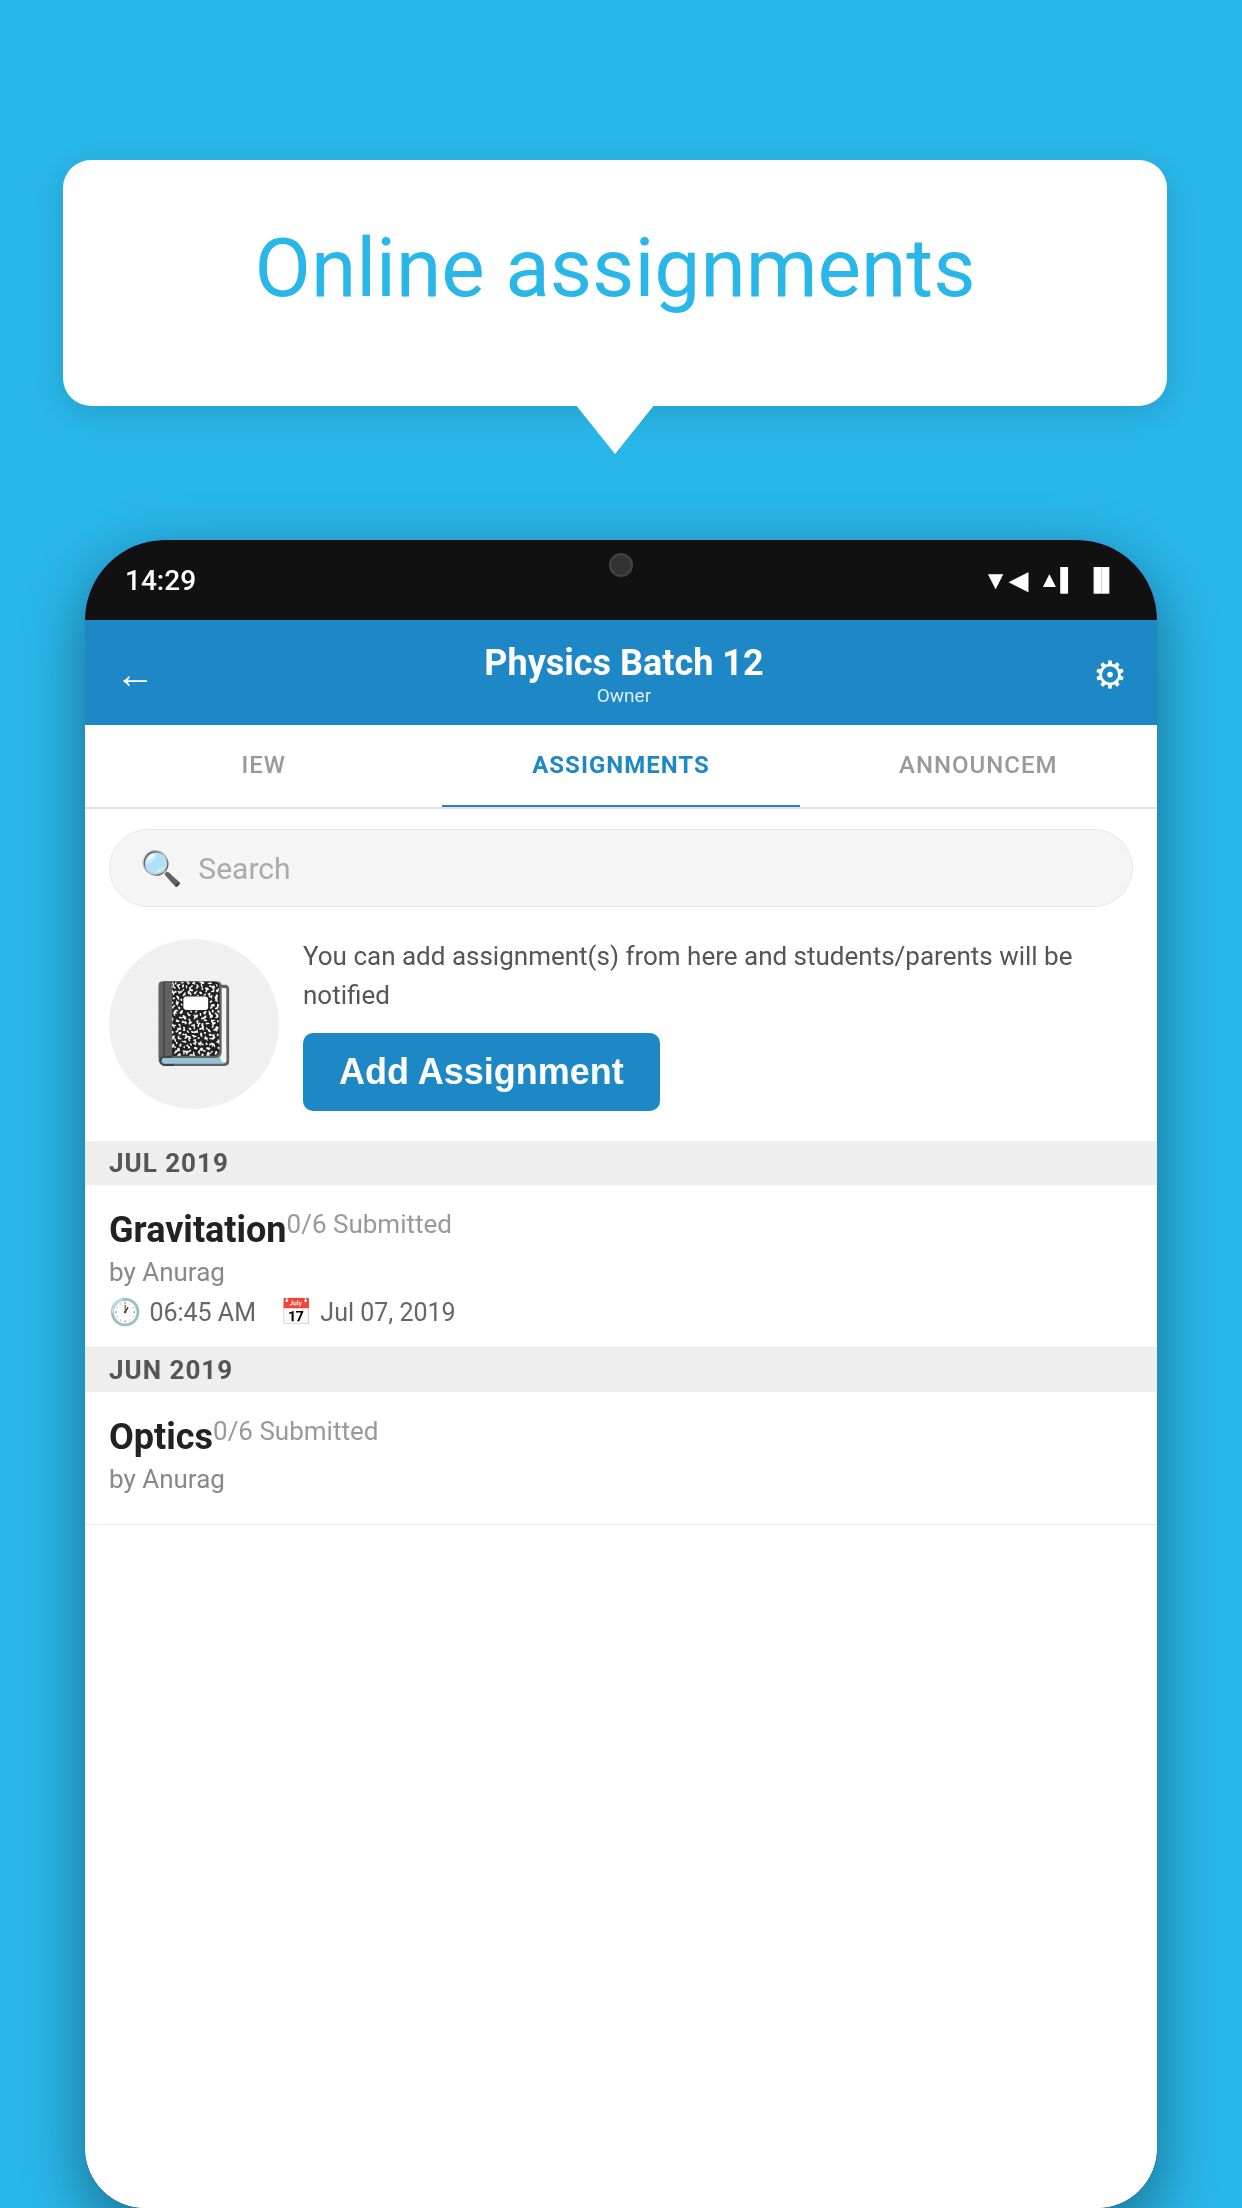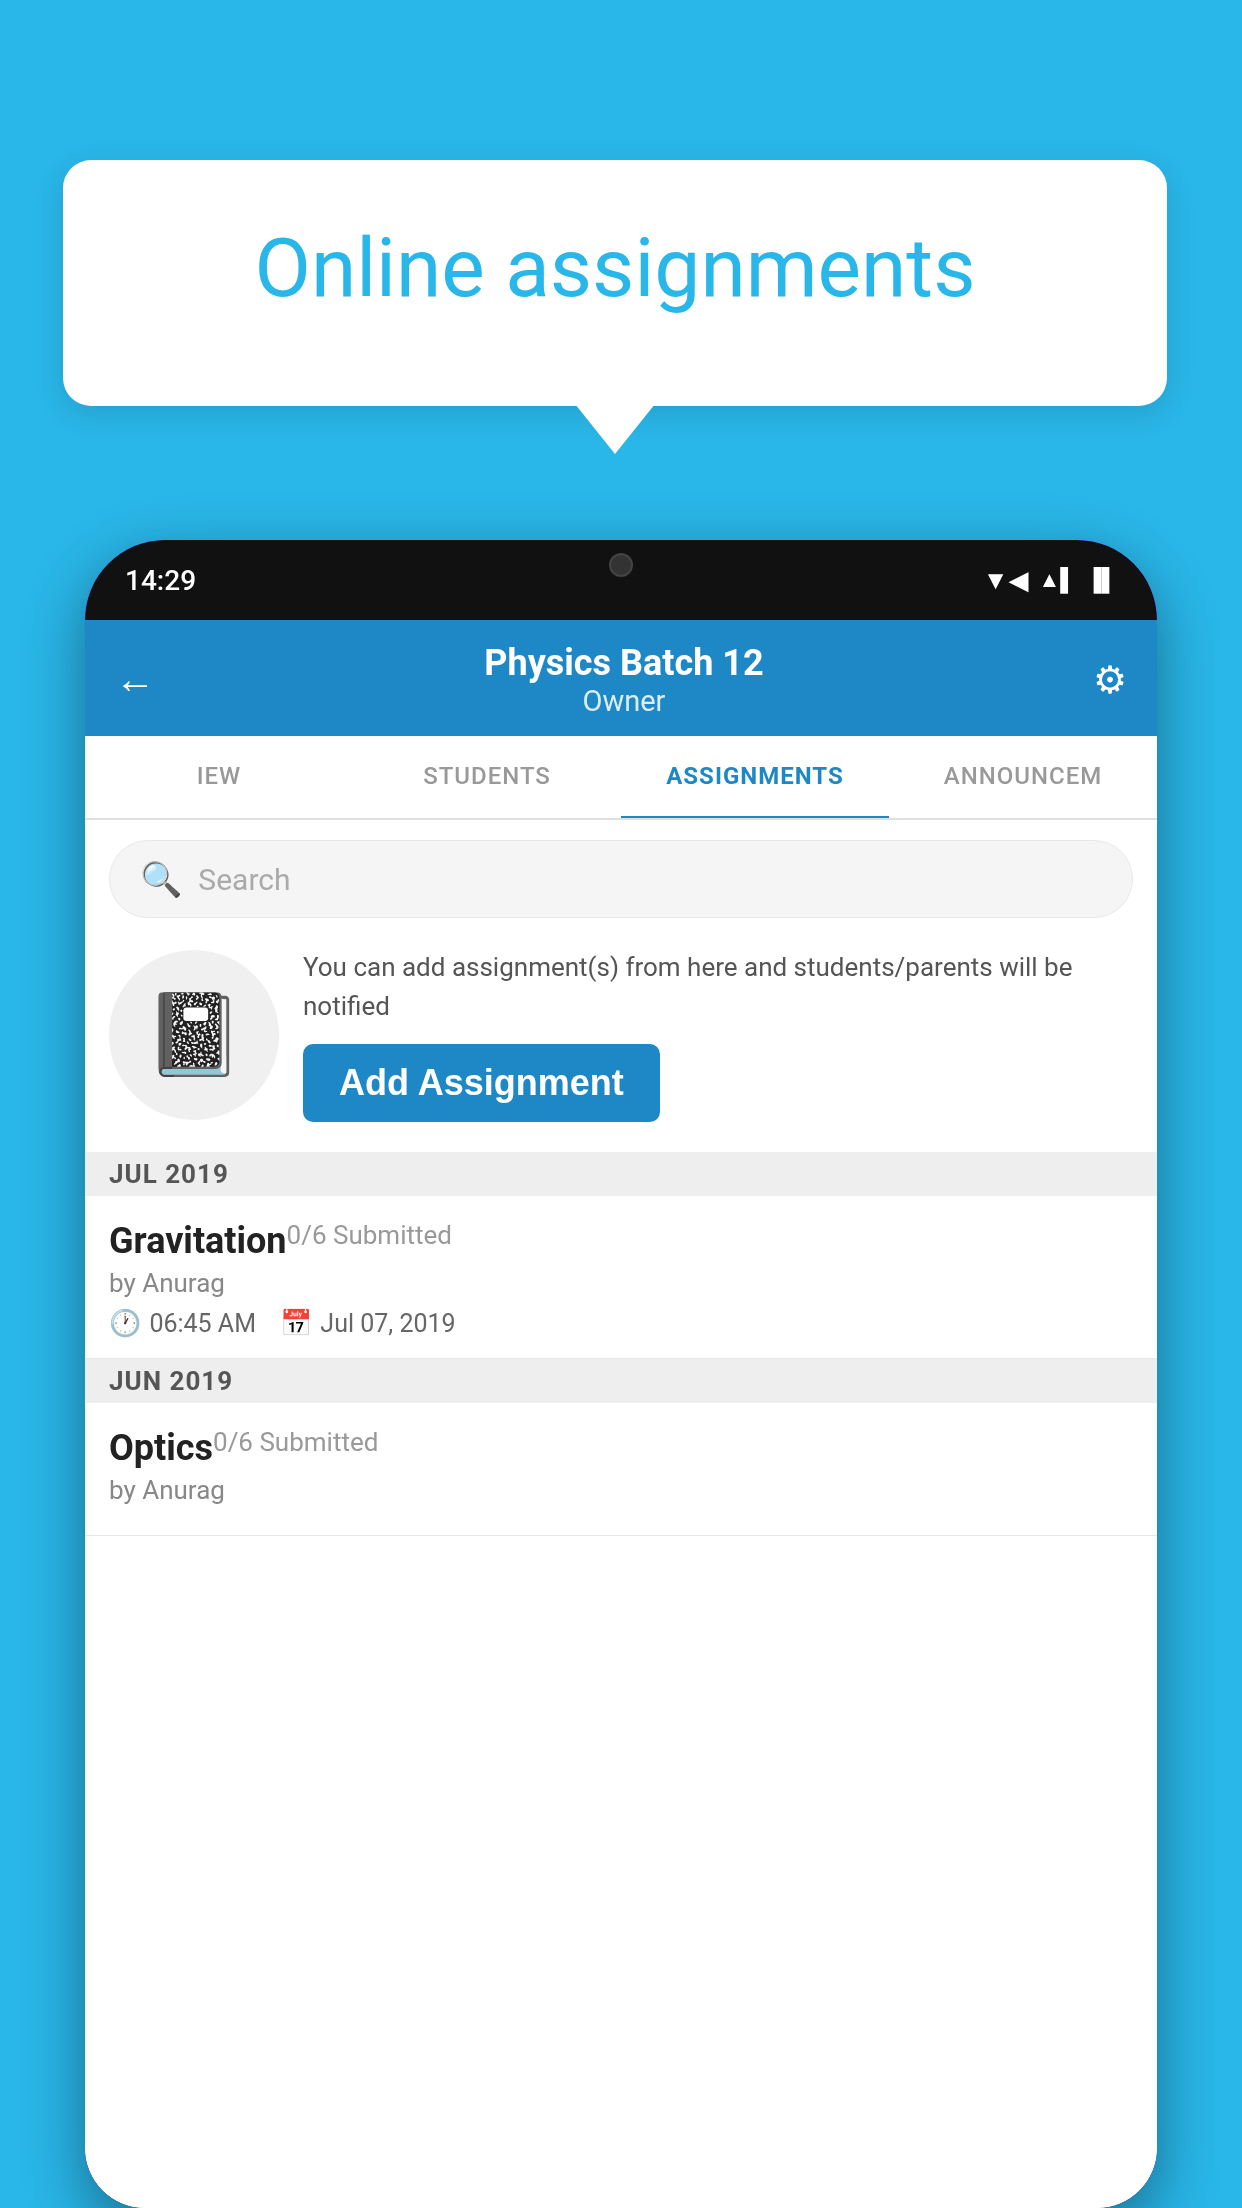--- a/index.html
+++ b/index.html
@@ -144,21 +144,21 @@
     .header-title-area {
       text-align: center;
     }
     .header-title {
       color: white;
       font-size: 36px;
       font-weight: 700;
     }
     .header-subtitle {
       color: rgba(255,255,255,0.85);
-      font-size: 29px;
+      font-size: 19px;
     }
     .settings-btn {
       color: white;
       font-size: 38px;
       cursor: pointer;
     }
 
     
     .tabs {
       background: white;
@@ -334,23 +334,20 @@
       <div class="header-title-area">
         <div class="header-title">Physics Batch 12</div>
         <div class="header-subtitle">Owner</div>
       </div>
       <span class="settings-btn">⚙</span>
     </div>
 
     <div class="tabs">
       <div class="tab">
         <span>IEW</span>
-      </div>
-      <div class="tab">
-        <span>STUDENTS</span>
       </div>
       <div class="tab active">
         <span>ASSIGNMENTS</span>
       </div>
       <div class="tab">
         <span>ANNOUNCEM</span>
       </div>
     </div>
 
     <div class="screen-content">

